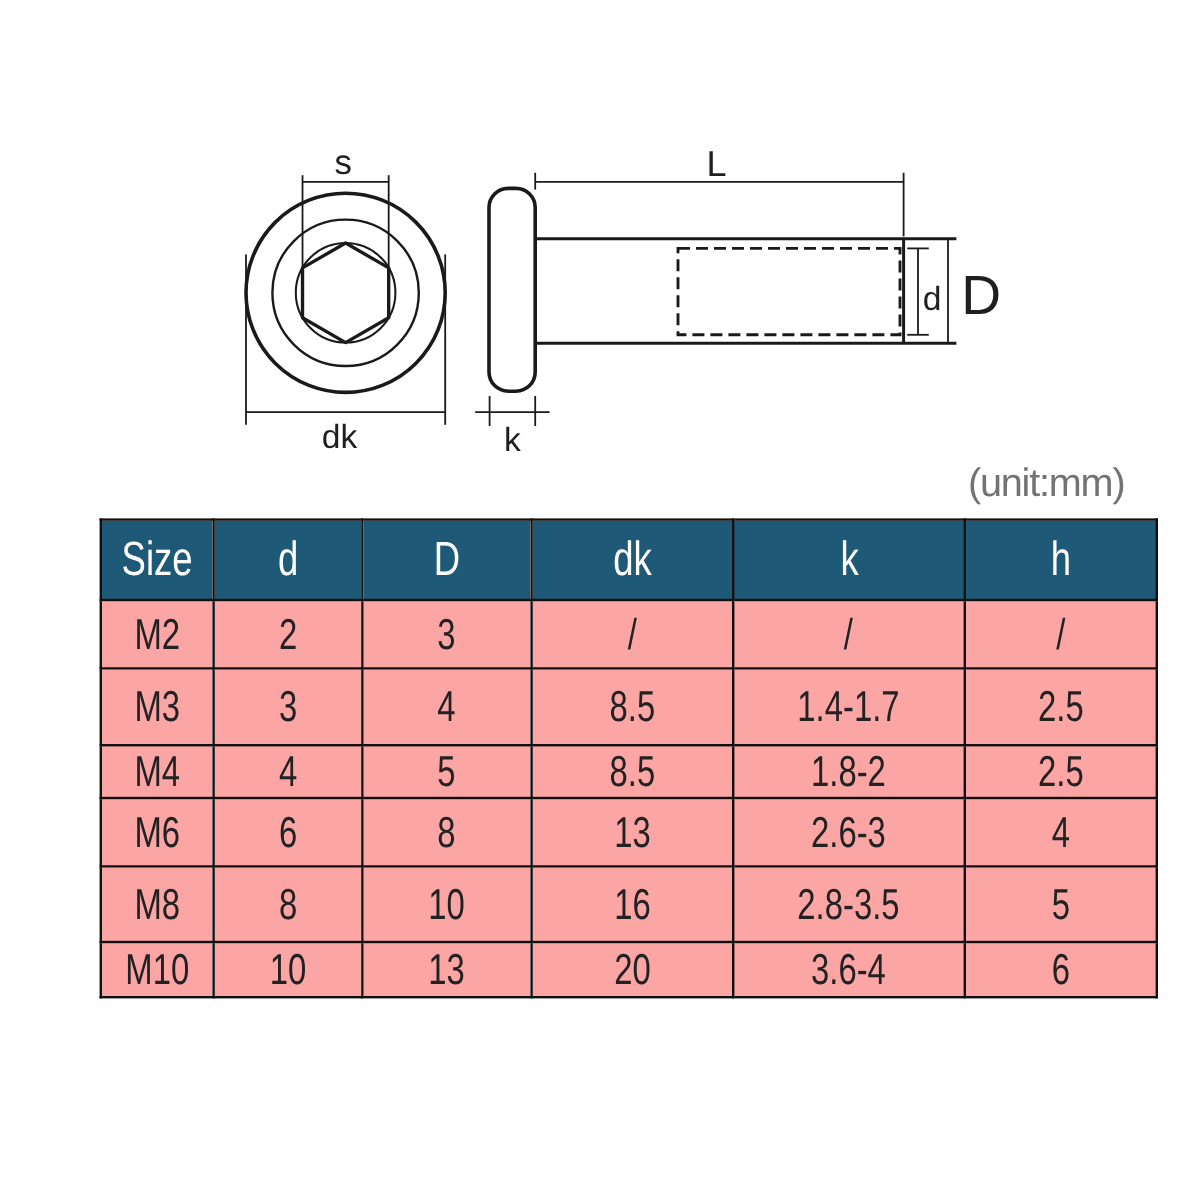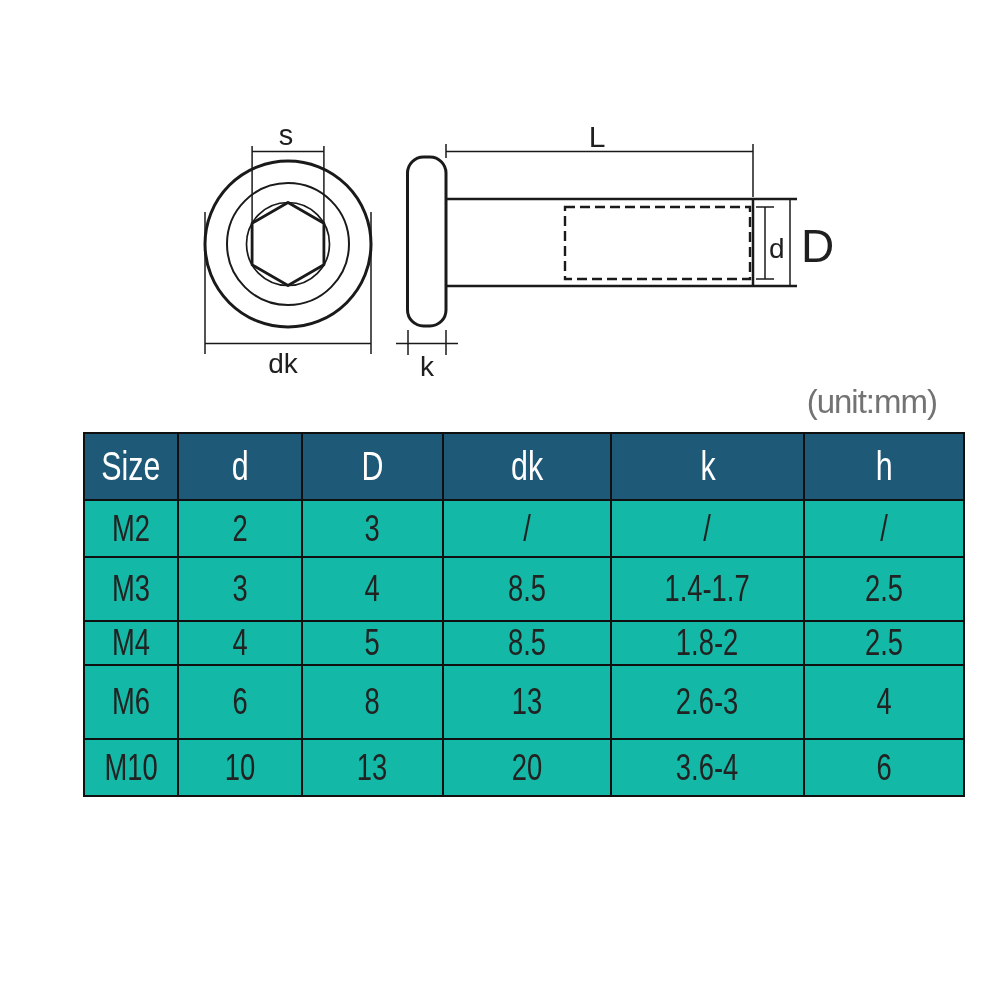--- a/index.html
+++ b/index.html
@@ -43,21 +43,21 @@
   table.spec th {
     background: #1e5978;
     color: #ffffff;
     font-size: 40px;
     font-weight: normal;
     height: 63px;
   }
   table.spec td {
     color: #222222;
     font-size: 36px;
-    background: #14b8a6;
+    background: #fca5a5;
   }
   
   .cx { display: inline-block; transform: scaleX(0.76); transform-origin: 50% 50%; white-space: nowrap; }
 </style>
 </head>
 <body>
 
 <div class="canvas">
 
   <svg class="drawing" width="1000" height="430" viewBox="0 0 1000 430">
@@ -162,29 +162,37 @@
         <td><span class="cx">2.5</span></td>
       </tr>
       <tr style="height:42px">
         <td><span class="cx">M4</span></td>
         <td><span class="cx">4</span></td>
         <td><span class="cx">5</span></td>
         <td><span class="cx">8.5</span></td>
         <td><span class="cx">1.8-2</span></td>
         <td><span class="cx">2.5</span></td>
       </tr>
-      <tr style="height:74px">
+      <tr style="height:57px">
         <td><span class="cx">M6</span></td>
         <td><span class="cx">6</span></td>
         <td><span class="cx">8</span></td>
         <td><span class="cx">13</span></td>
         <td><span class="cx">2.6-3</span></td>
         <td><span class="cx">4</span></td>
       </tr>
-      <tr style="height:57px">
+      <tr style="height:63px">
+        <td><span class="cx">M8</span></td>
+        <td><span class="cx">8</span></td>
+        <td><span class="cx">10</span></td>
+        <td><span class="cx">16</span></td>
+        <td><span class="cx">2.8-3.5</span></td>
+        <td><span class="cx">5</span></td>
+      </tr>
+      <tr style="height:46px">
         <td><span class="cx">M10</span></td>
         <td><span class="cx">10</span></td>
         <td><span class="cx">13</span></td>
         <td><span class="cx">20</span></td>
         <td><span class="cx">3.6-4</span></td>
         <td><span class="cx">6</span></td>
       </tr>
     </tbody>
   </table>
 

